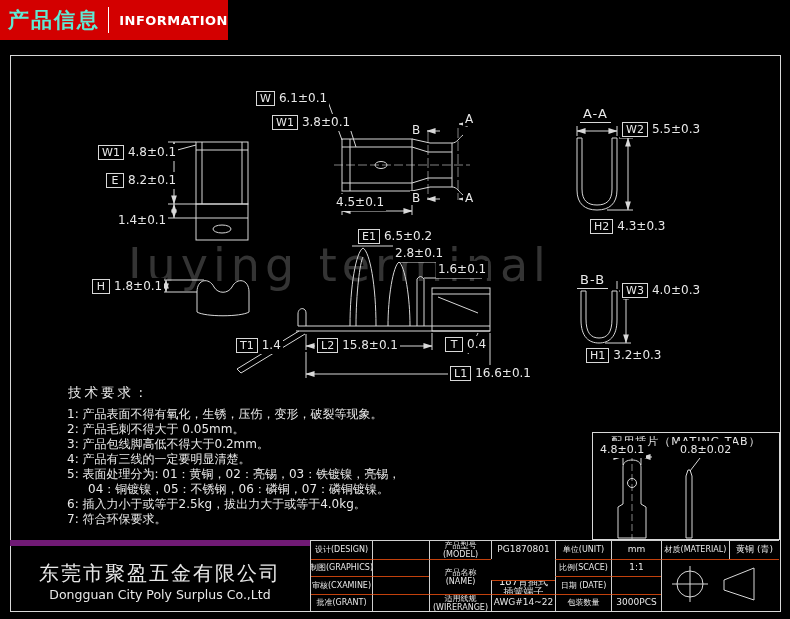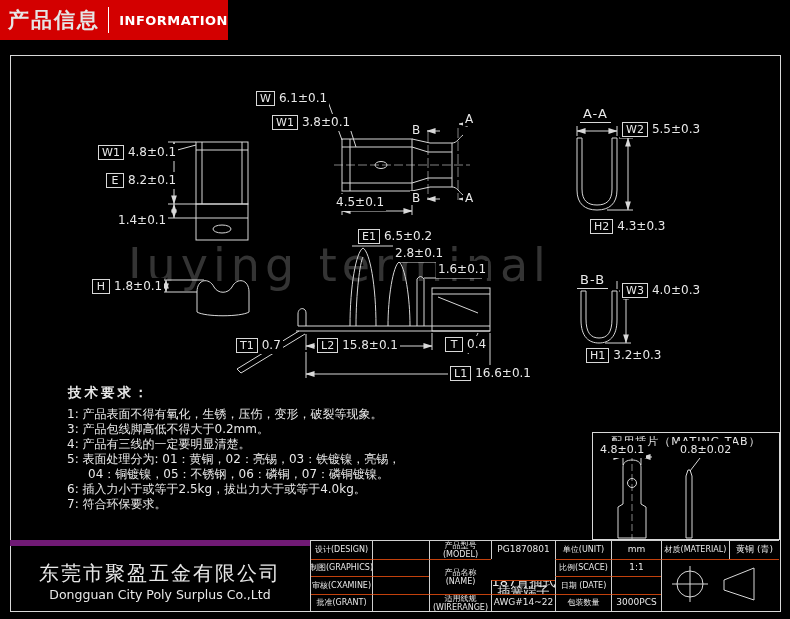--- a/index.html
+++ b/index.html
@@ -4,42 +4,42 @@
 <style>
   html,body { margin:0; padding:0; background:#000; }
   .page {
     position:relative; width:790px; height:619px; background:#000; overflow:hidden;
     font-family:"DejaVu Sans","Liberation Sans",sans-serif; color:#e8e8e8;
   }
   
   .header { position:absolute; left:0; top:0; width:790px; height:40px; background:#000; z-index:5; }
   .header-red { position:absolute; left:0; top:0; width:228px; height:40px; background:#d30000;
     display:flex; align-items:center; }
-  .header-cn { font-size:21px; font-weight:bold; color:#e5e5e5; padding-left:8px; letter-spacing:2px; white-space:nowrap; }
+  .header-cn { font-size:21px; font-weight:bold; color:#5eead4; padding-left:8px; letter-spacing:2px; white-space:nowrap; }
   .header-div { width:2px; height:26px; background:#fff; margin:0 10px 0 8px; }
   .header-en { font-size:13px; font-weight:bold; color:#fff; letter-spacing:0.5px; white-space:nowrap; }
 
   .watermark { position:absolute; left:128px; top:238px; font-size:46px; color:#5f5f5f; opacity:0.55;
     letter-spacing:5px; z-index:1; white-space:nowrap; }
 
   svg.draw { position:absolute; left:0; top:0; z-index:2; }
 
   
   .dim { position:absolute; display:flex; align-items:center; gap:4px; font-size:12px; line-height:15px;
     background:#000; padding:1px 2px; z-index:3; white-space:nowrap; }
   .dim.sm { font-size:11px; }
   .db { display:inline-block; border:1px solid #d8d8d8; font-size:11px; line-height:13px; padding:0 3px;
     min-width:10px; text-align:center; }
   .cutl { position:absolute; font-size:12px; z-index:3; background:#000; padding:0 2px; }
   .secl { position:absolute; font-size:13px; z-index:3; background:#000; padding:0 3px 1px;
     border-bottom:1px solid #d8d8d8; letter-spacing:1px; }
 
   
   .tech { position:absolute; left:64px; top:384px; z-index:3; }
-  .tech-title { font-size:13.5px; font-weight:bold; letter-spacing:3px; margin:0 0 5px 4px; }
+  .tech-title { font-size:13.5px; font-weight:normal; letter-spacing:3px; margin:0 0 5px 4px; }
   .tech-line { font-size:12px; line-height:15px; margin-left:3px; white-space:nowrap; }
   .tech-line.cont { padding-left:21px; }
 
   
   .mt-title { position:absolute; left:592px; top:434px; width:188px; text-align:center; font-size:11px;
     letter-spacing:1px; z-index:3; white-space:nowrap; }
 
   
   .company { position:absolute; left:10px; top:540px; width:300px; height:70px; border-top:6px solid #701a75;
     display:flex; flex-direction:column; align-items:center; justify-content:center; z-index:4; }
@@ -50,21 +50,21 @@
   .tblock { position:absolute; left:310px; top:540px; width:468px; height:70px;
     border-top:1px solid #cfcfcf; border-left:1px solid #cfcfcf;
     display:grid; grid-template-columns:61px 57px 62px 64px 56px 50px 68px 50px;
     grid-template-rows:17.5px 17.5px 17.5px 17.5px; z-index:4; }
   .cell { border-left:1px solid #cfcfcf; border-top:1px solid #c2410c; box-sizing:border-box;
     display:flex; flex-direction:column; align-items:center; justify-content:center; overflow:hidden;
     font-size:8px; line-height:9px; text-align:center; white-space:nowrap; }
   .cell.c1 { border-left:none;text-align:center; }
   .cell.r1 { border-top:none; }
   .cell.val { font-size:9px; }
-  .cell.val2 { font-size:13px; line-height:10px;margin-top:21px; }
+  .cell.val2 { font-size:10px; line-height:10px;margin-top:21px; }
   .cell.rs2 { grid-row:span 2; }
   .cell.sym { grid-row:span 3; grid-column:span 2; }
 </style>
 </head>
 <body>
 
 <div class="page">
 
   <div class="header">
     <div class="header-red">
@@ -254,21 +254,21 @@
   <div class="dim" style="left:436px;top:261px">
     <span class="dv">1.6±0.1</span>
   </div>
   <div class="secl" style="left:577px;top:272px">B-B</div>
   <div class="dim" style="left:620px;top:282px">
     <span class="db">W3</span>
     <span class="dv">4.0±0.3</span>
   </div>
   <div class="dim" style="left:234px;top:337px">
     <span class="db">T1</span>
-    <span class="dv">0.7</span>
+    <span class="dv">1.4</span>
   </div>
   <div class="dim" style="left:315px;top:337px">
     <span class="db">L2</span>
     <span class="dv">15.8±0.1</span>
   </div>
   <div class="dim" style="left:443px;top:336px">
     <span class="db">T</span>
     <span class="dv">0.4</span>
   </div>
   <div class="dim" style="left:584px;top:347px">
@@ -281,20 +281,21 @@
   </div>
 
   <div class="cutl" style="left:410px;top:123px">B</div>
   <div class="cutl" style="left:463px;top:112px">A</div>
   <div class="cutl" style="left:410px;top:191px">B</div>
   <div class="cutl" style="left:463px;top:191px">A</div>
 
   <div class="tech">
     <div class="tech-title">技术要求：</div>
     <div class="tech-line">1: 产品表面不得有氧化，生锈，压伤，变形，破裂等现象。</div>
+    <div class="tech-line">2: 产品毛刺不得大于 0.05mm。</div>
     <div class="tech-line">3: 产品包线脚高低不得大于0.2mm。</div>
     <div class="tech-line">4: 产品有三线的一定要明显清楚。</div>
     <div class="tech-line">5: 表面处理分为: 01：黄铜，02：亮锡，03：铁镀镍，亮锡，</div>
     <div class="tech-line cont">04：铜镀镍，05：不锈钢，06：磷铜，07：磷铜镀镍。</div>
     <div class="tech-line">6: 插入力小于或等于2.5kg，拔出力大于或等于4.0kg。</div>
     <div class="tech-line">7: 符合环保要求。</div>
   </div>
 
   <div class="mt-title">配用插片（MATING  TAB）</div>
   <div class="dim sm" style="left:598px;top:441px">

